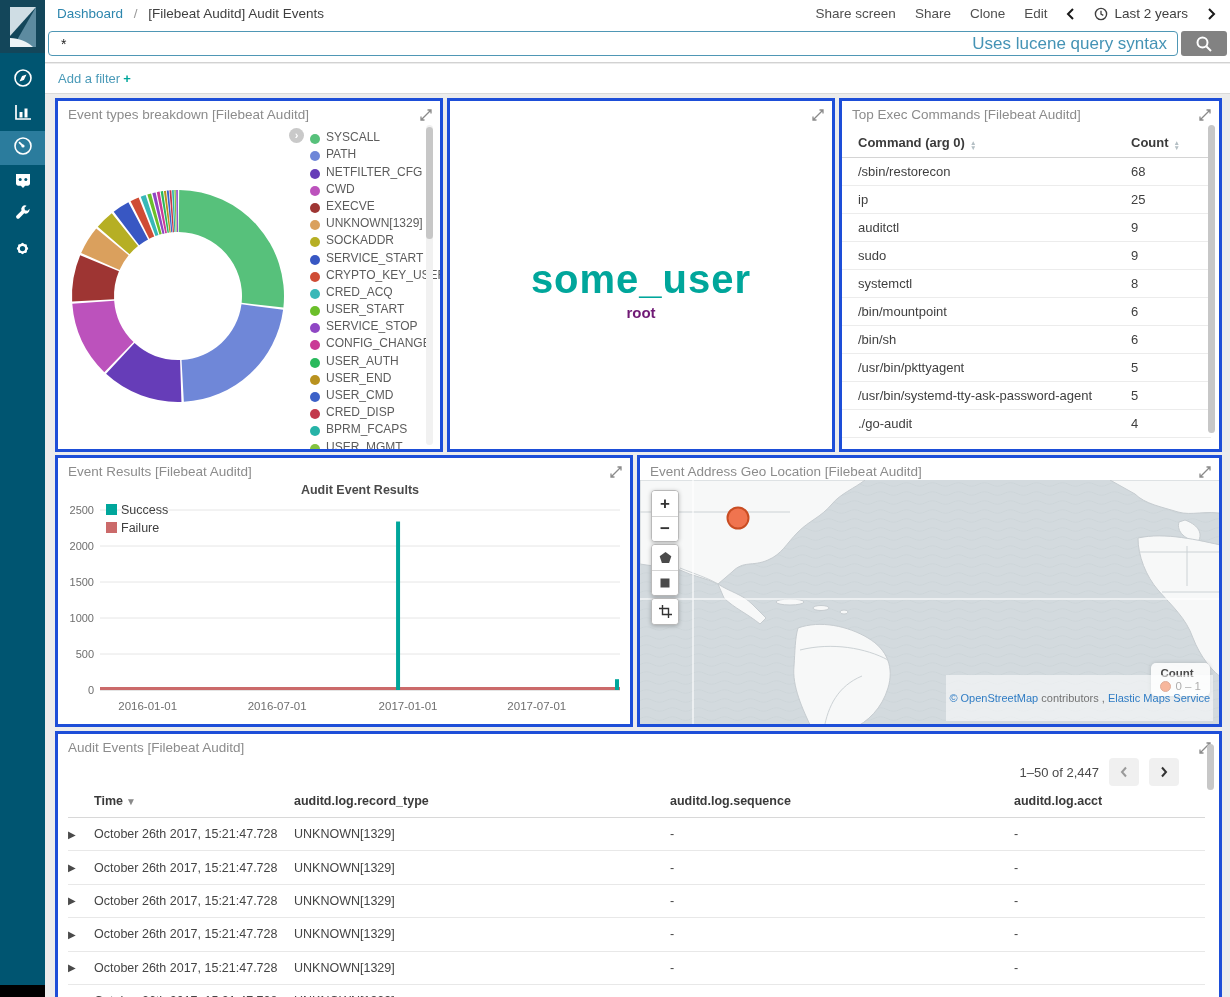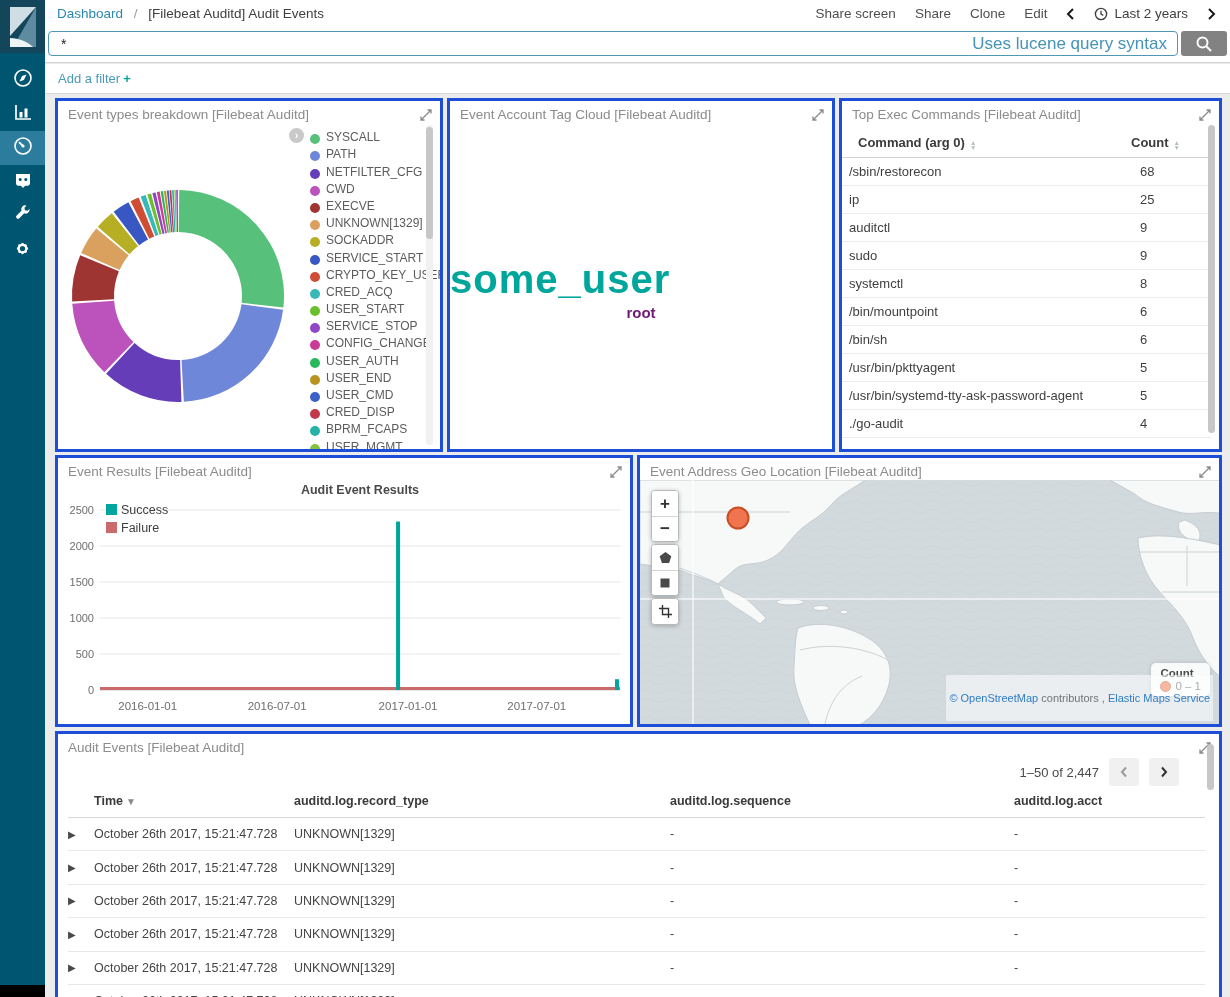--- a/index.html
+++ b/index.html
@@ -44,24 +44,24 @@
 #panel-audit{left:10px;top:636px;width:1167px;height:600px}
 
 #donut-legend{position:absolute;left:252px;top:26px;width:118px}
 .lg-item{display:flex;align-items:flex-end;gap:6px;height:17.2px;font-size:12px;color:#5c5c5c;cursor:pointer;white-space:nowrap}
 .lg-dot{width:10px;height:10px;border-radius:50%;flex:0 0 auto}
 .legend-toggle{position:absolute;left:231px;top:27px;width:15px;height:15px;border-radius:50%;background:#c9c9c9;color:#fff;border:none;font-size:11px;line-height:13px;cursor:pointer;padding:0;font-weight:700}
 .vscroll{position:absolute;width:7px;border-radius:4px;background:#c7c7c7}
 .vtrack{position:absolute;width:7px;background:#f1f1f1;border-radius:4px}
 
 .exec-head{display:grid;grid-template-columns:1fr 64px;padding:0 16px;height:30px;align-items:center;border-bottom:1px solid #d4d4d4;font-weight:700;font-size:13px;color:#3b3b3b;margin:2px 8px 0 0}
-.exec-row{display:grid;grid-template-columns:1fr 64px;padding:0 7px;height:28px;align-items:center;border-bottom:1px solid #ececec;font-size:13px;color:#3f3f3f;margin-right:8px}
+.exec-row{display:grid;grid-template-columns:1fr 64px;padding:0 16px;height:28px;align-items:center;border-bottom:1px solid #ececec;font-size:13px;color:#3f3f3f;margin-right:8px}
 .sort{display:inline-flex;flex-direction:column;font-size:6.5px;color:#b4bfc4;margin-left:5px;vertical-align:2px;line-height:5px}
 
-.tag-big{position:absolute;left:0;right:0;top:156px;text-align:left;font-weight:700;font-size:40px;color:#00a69b;letter-spacing:1px}
+.tag-big{position:absolute;left:0;right:0;top:156px;text-align:center;font-weight:700;font-size:40px;color:#00a69b;letter-spacing:1px}
 .tag-small{position:absolute;left:0;right:0;top:203px;text-align:center;font-weight:700;font-size:15px;color:#701a75}
 
 .map{position:absolute;left:0;right:0;top:22px;bottom:0;background:#d3dade}
 .map-ctl{position:absolute;left:11px;background:#fff;border:1px solid #b9b9b9;border-radius:4px;box-shadow:0 1px 4px rgba(0,0,0,.25);width:28px;overflow:hidden}
 .map-btn{width:100%;height:25px;display:flex;align-items:center;justify-content:center;cursor:pointer;font-size:17px;font-weight:700;color:#333;background:#fff}
 .map-btn + .map-btn{border-top:1px solid #d5d5d5}
 .geo-legend{position:absolute;right:9px;bottom:28px;background:rgba(255,255,255,.85);border-radius:5px;padding:4px 9px;font-size:11.5px;color:#4a4a4a;box-shadow:0 0 4px rgba(0,0,0,.15)}
 .geo-legend .t{font-weight:700}
 .geo-legend .r{display:flex;align-items:center;gap:4px;margin-top:1px}
 .geo-dot{width:11px;height:11px;border-radius:50%;background:#ed5f26;border:1px solid #b84a1f}
@@ -288,21 +288,20 @@
           <span class="lg-dot" style="background:#84c341"></span>
           <span>USER_MGMT</span>
         </div>
         <div class="lg-item"></div>
       </div>
     <div class="vtrack" style="right:7px;top:24px;bottom:4px"></div>
     <div class="vscroll" style="right:7px;top:26px;height:112px"></div>
   </section>
 
   <section class="panel" id="panel-cloud">
-    <div class="panel-title">Event Account Tag Cloud [Filebeat Auditd]</div>
     <span class="expand"><svg width="12" height="12" viewBox="0 0 12 12">
           <path d="M7.5 1H11v3.5M11 1L1 11M1 7.5V11h3.5" stroke="#8a8a8a" stroke-width="1.3" fill="none"></path>
         </svg></span>
     <div class="tag-big">some_user</div>
     <div class="tag-small">root</div>
   </section>
 
   <section class="panel" id="panel-exec">
     <div class="panel-title">Top Exec Commands [Filebeat Auditd]</div>
     <span class="expand"><svg width="12" height="12" viewBox="0 0 12 12">

